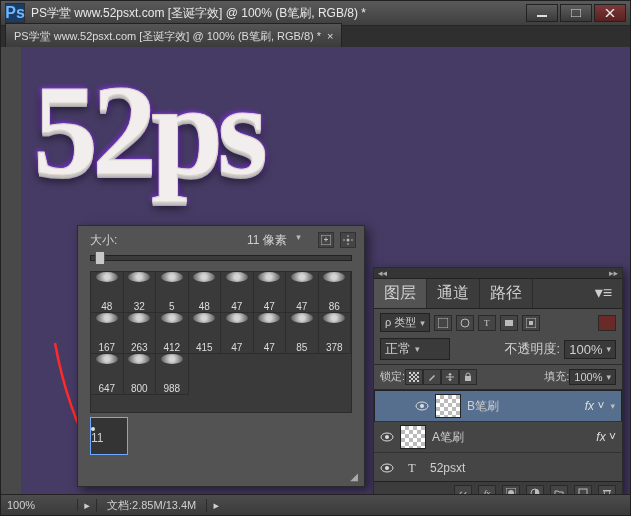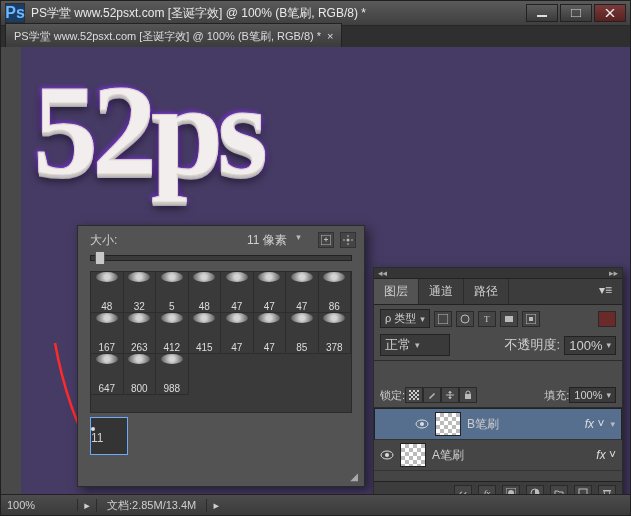--- a/index.html
+++ b/index.html
@@ -52,29 +52,29 @@
   .bcell { height:40px; border-right:1px solid #2d2d2d; border-bottom:1px solid #2d2d2d; display:flex; flex-direction:column; align-items:center; justify-content:center; gap:19px; position:relative; }
   .bcell .sw { width:22px; height:22px; background:radial-gradient(circle,#efefef 20%, #666 90%); border-radius:50%; opacity:.85;}
   .bcell .sz { font-size:10px; color:#ddd; }
   .brush .currow { display:flex; align-items:center; padding:4px 12px; gap:2px;}
   .brush .cur { width:36px; height:36px; border:1px solid #6fa8ff; background:#343434; display:flex; flex-direction:column; align-items:flex-start; justify-content:center; }
   .brush .corner { position:absolute; right:6px; bottom:4px; font-size:10px; color:#aaa; }
   .arrowRed { position:absolute; top:338px; left:46px; pointer-events:none; }
 
   
   .layers { position:absolute; top:266px; left:372px; width:248px; height:236px; background:#4b4b4b; border:1px solid #2b2b2b; box-shadow:4px 4px 10px rgba(0,0,0,.5); display:flex; flex-direction:column; }
-  .layers .tabs { display:flex; background:#3c3c3c; border-bottom:1px solid #222; font-size:12px; }
+  .layers .tabs { display:flex; background:#3c3c3c; border-bottom:1px solid #222; font-size:16px; }
   .layers .tab { padding:4px 10px; border-right:1px solid #2b2b2b; }
   .layers .tab.active { background:#535353; }
   .layers .ctl { padding:4px 6px; display:flex; align-items:center; gap:4px; font-size:11px; }
   .sel { background:#3a3a3a; border:1px solid #222; padding:1px 4px; display:inline-flex; align-items:center; gap:4px; }
   .sel::after { content:"▾"; font-size:9px; color:#bbb; }
   .minibtn { width:16px; height:14px; border:1px solid #2a2a2a; background:#454545; display:flex; align-items:center; justify-content:center; }
   .layers .ctl2 { padding:2px 6px 4px 6px; display:flex; align-items:center; gap:4px; border-bottom:1px solid #2b2b2b; font-size:13px; }
-  .layers .locks { padding:4px 6px; display:flex; align-items:center; gap:0; border-bottom:1px solid #2b2b2b; font-size:11px;margin-top:22px; }
+  .layers .locks { padding:4px 6px; display:flex; align-items:flex-start; gap:0; border-bottom:1px solid #2b2b2b; font-size:11px; }
   .layerlist { flex:1; overflow:auto; background:#454545; }
   .layer { display:flex; align-items:center; height:30px; border-bottom:1px solid #333; padding:0 6px; gap:6px; }
   .layer.sel { background:#566f8f;padding-left:40px; }
   .eye { width:14px; }
   .thumb { width:24px; height:22px; background:repeating-conic-gradient(#bbb 0 25%, #fff 0 50%) 0 0/8px 8px; border:1px solid #222; }
   .thumbT { width:24px; height:22px; display:flex; align-items:center; justify-content:center; color:#ddd; font-family:Georgia,serif; }
   .fx { margin-left:auto; font-style:italic; color:#ddd; }
   .layers .foot { height:22px; border-top:1px solid #222; background:#3c3c3c; display:flex; align-items:center; justify-content:flex-end; gap:6px; padding:0 6px; }
 
   svg { display:block; }

